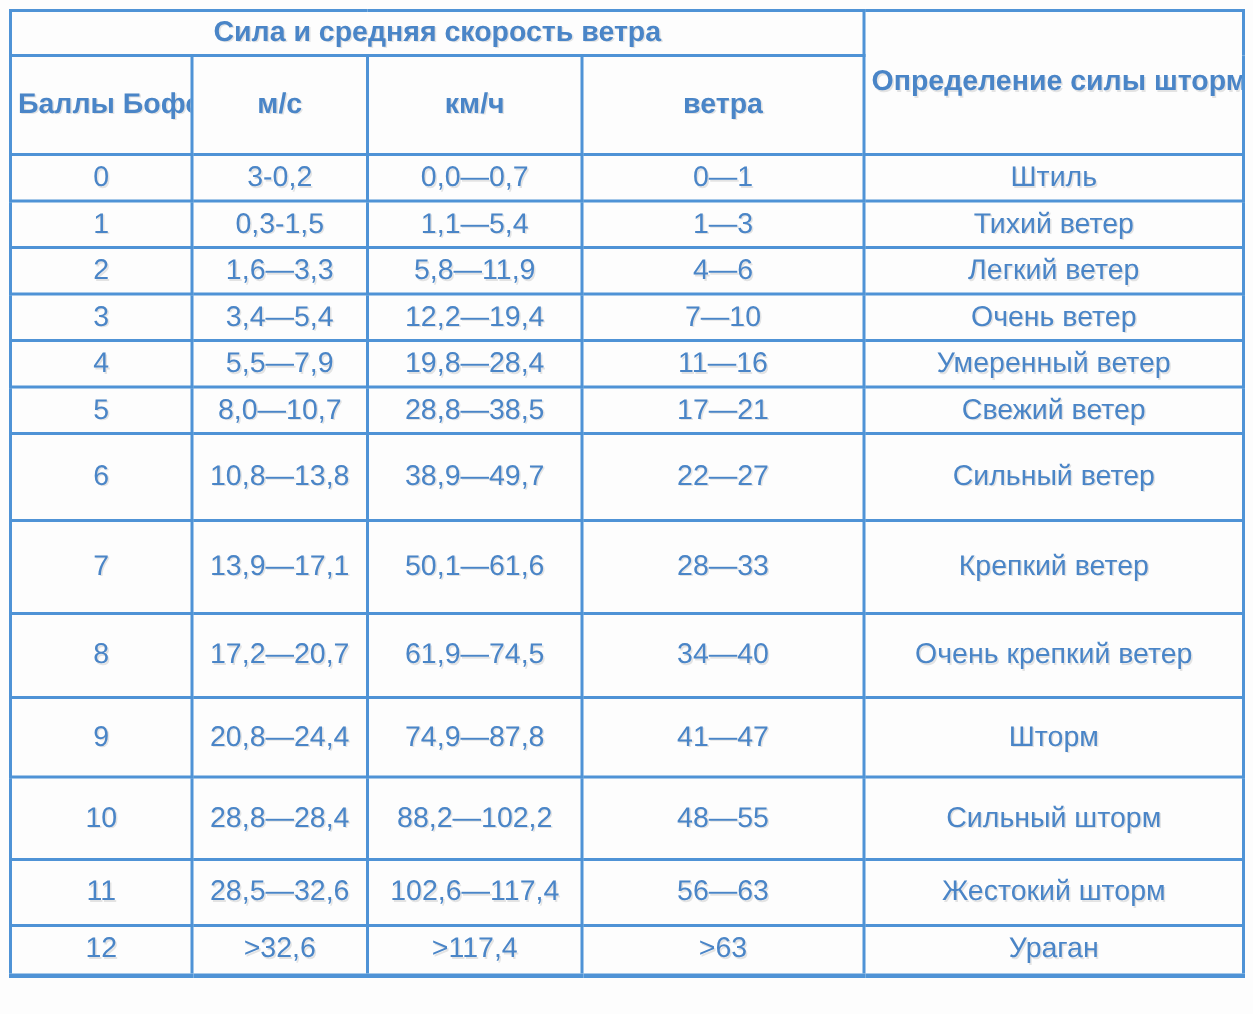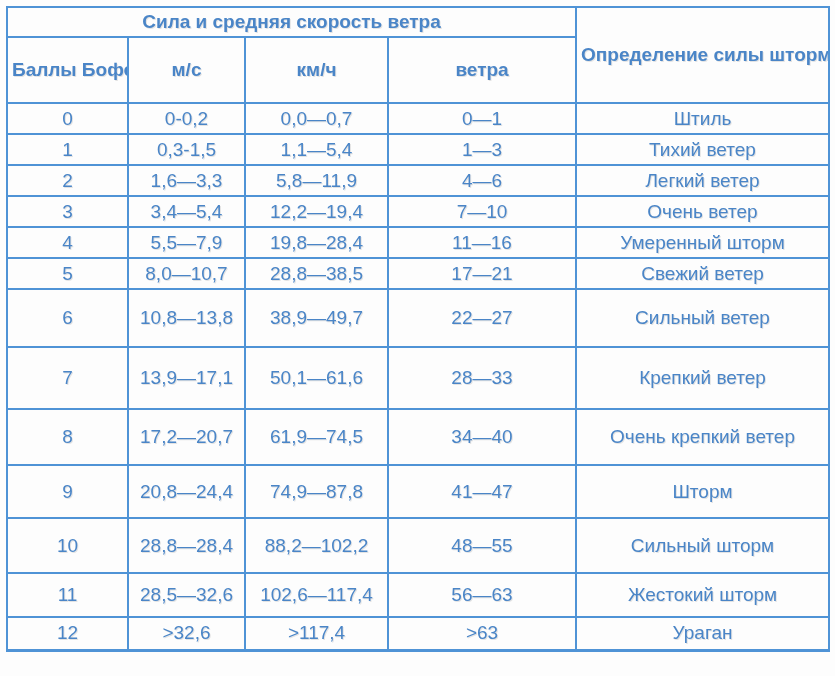--- a/index.html
+++ b/index.html
@@ -69,21 +69,21 @@
       </tr>
       <tr class="h-cols">
         <th class="wrap">Баллы Бофорта</th>
         <th>м/с</th>
         <th>км/ч</th>
         <th>ветра</th>
       </tr>
 
       <tr class="h-s">
         <td>0</td>
-        <td>0-0,2</td>
+        <td>3-0,2</td>
         <td>0,0—0,7</td>
         <td>0—1</td>
         <td>Штиль</td>
       </tr>
       <tr class="h-s">
         <td>1</td>
         <td>0,3-1,5</td>
         <td>1,1—5,4</td>
         <td>1—3</td>
         <td>Тихий ветер</td>
@@ -100,21 +100,21 @@
         <td>3,4—5,4</td>
         <td>12,2—19,4</td>
         <td>7—10</td>
         <td>Очень ветер</td>
       </tr>
       <tr class="h-s">
         <td>4</td>
         <td>5,5—7,9</td>
         <td>19,8—28,4</td>
         <td>11—16</td>
-        <td>Умеренный шторм</td>
+        <td>Умеренный ветер</td>
       </tr>
       <tr class="h-s">
         <td>5</td>
         <td>8,0—10,7</td>
         <td>28,8—38,5</td>
         <td>17—21</td>
         <td>Свежий ветер</td>
       </tr>
       <tr class="h-58">
         <td>6</td>

